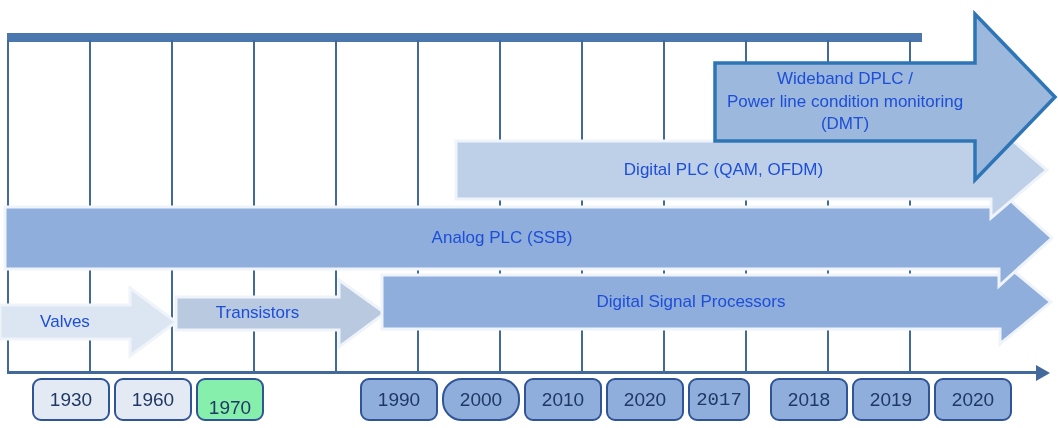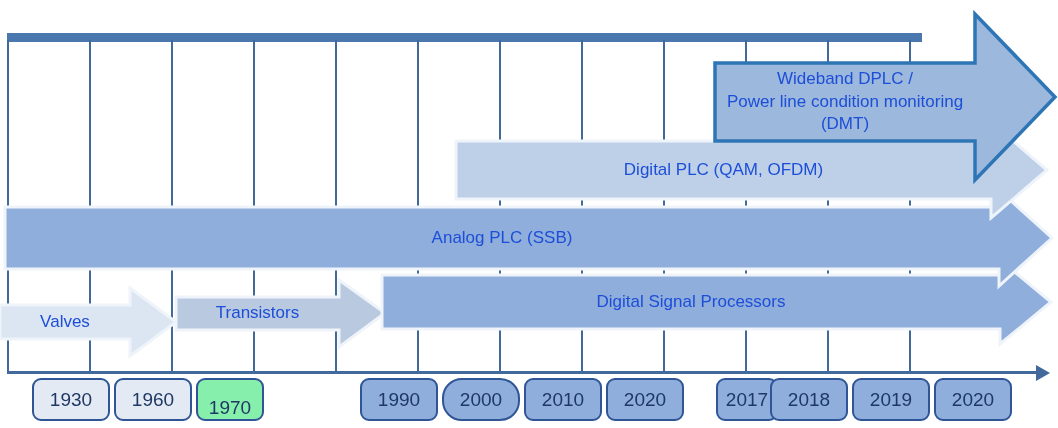--- a/index.html
+++ b/index.html
@@ -148,21 +148,21 @@
   </div>
   <div class="yearbox" style="left:418px;width:78px;background:#8FAEDC;border-radius:20px;">
     <span>2000</span>
   </div>
   <div class="yearbox" style="left:500px;width:78px;background:#8FAEDC;">
     <span>2010</span>
   </div>
   <div class="yearbox" style="left:582px;width:78px;background:#8FAEDC;">
     <span>2020</span>
   </div>
-  <div class="yearbox" style="left:692px;width:62px;background:#8FAEDC;">
+  <div class="yearbox" style="left:664px;width:62px;background:#8FAEDC;font-family:Liberation Mono, monospace;">
     <span>2017</span>
   </div>
   <div class="yearbox" style="left:746px;width:78px;background:#8FAEDC;align-items:center;">
     <span>2018</span>
   </div>
   <div class="yearbox" style="left:828px;width:78px;background:#8FAEDC;">
     <span>2019</span>
   </div>
   <div class="yearbox" style="left:910px;width:78px;background:#8FAEDC;">
     <span>2020</span>

